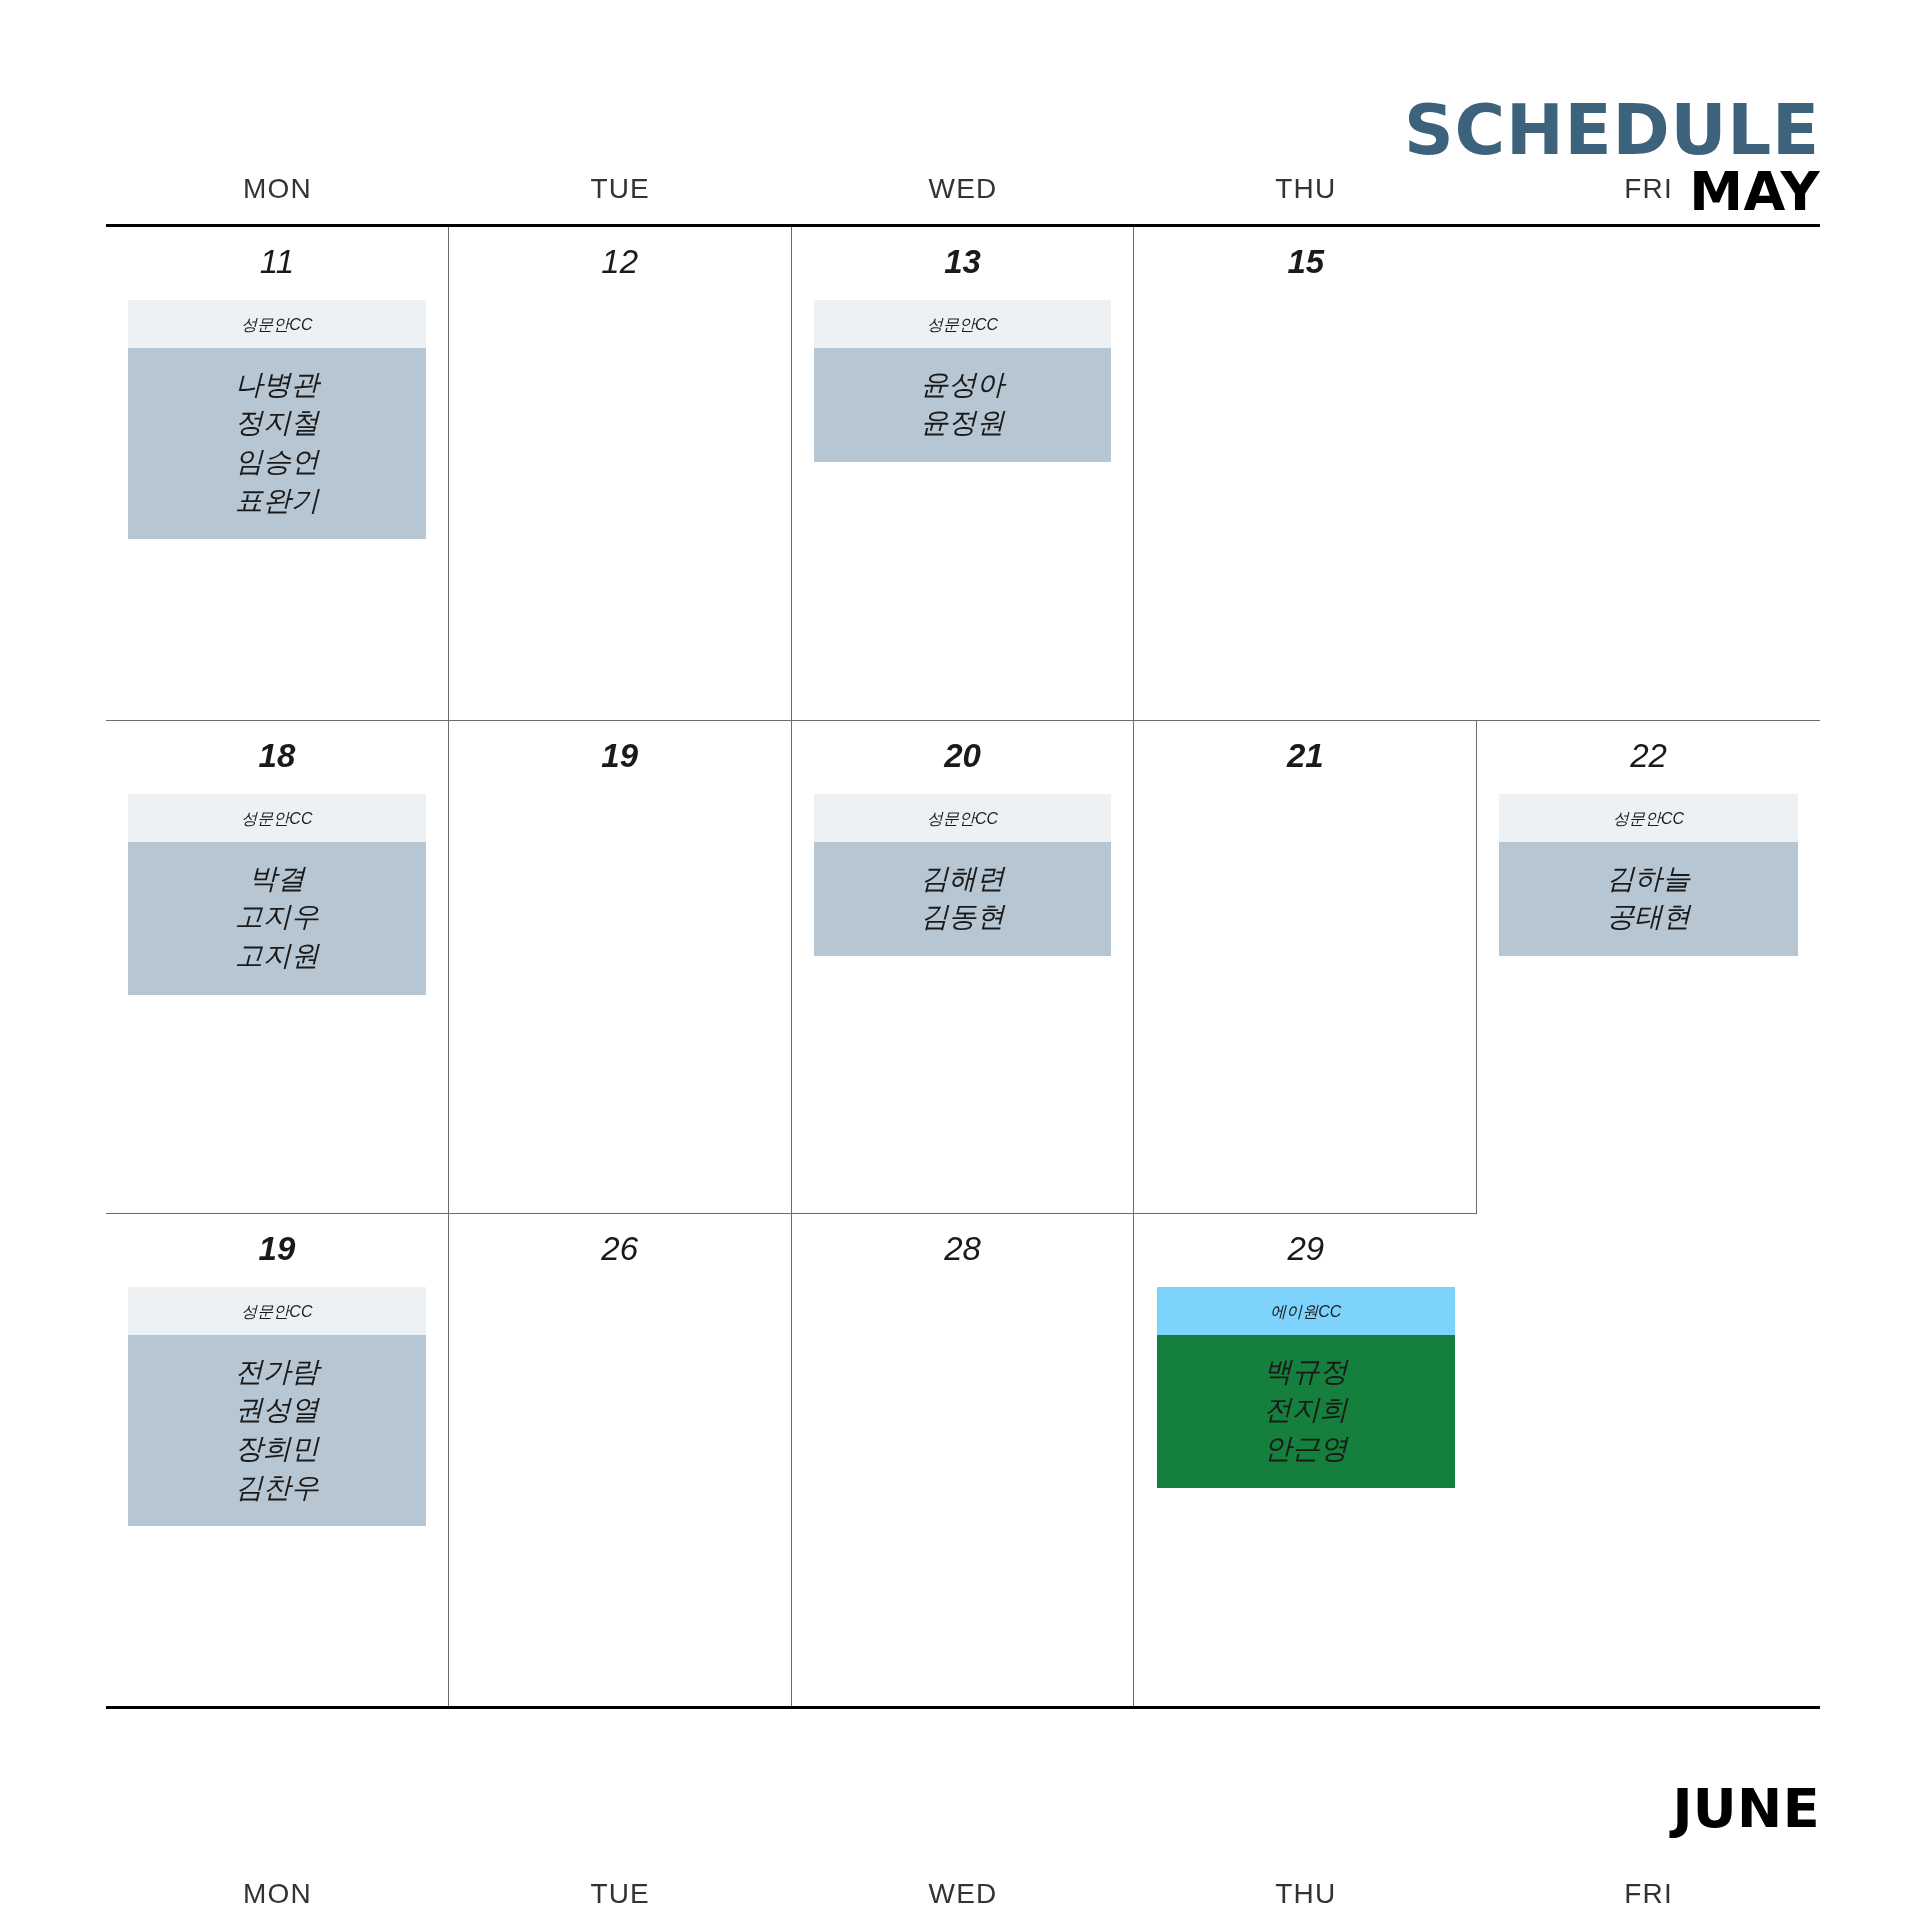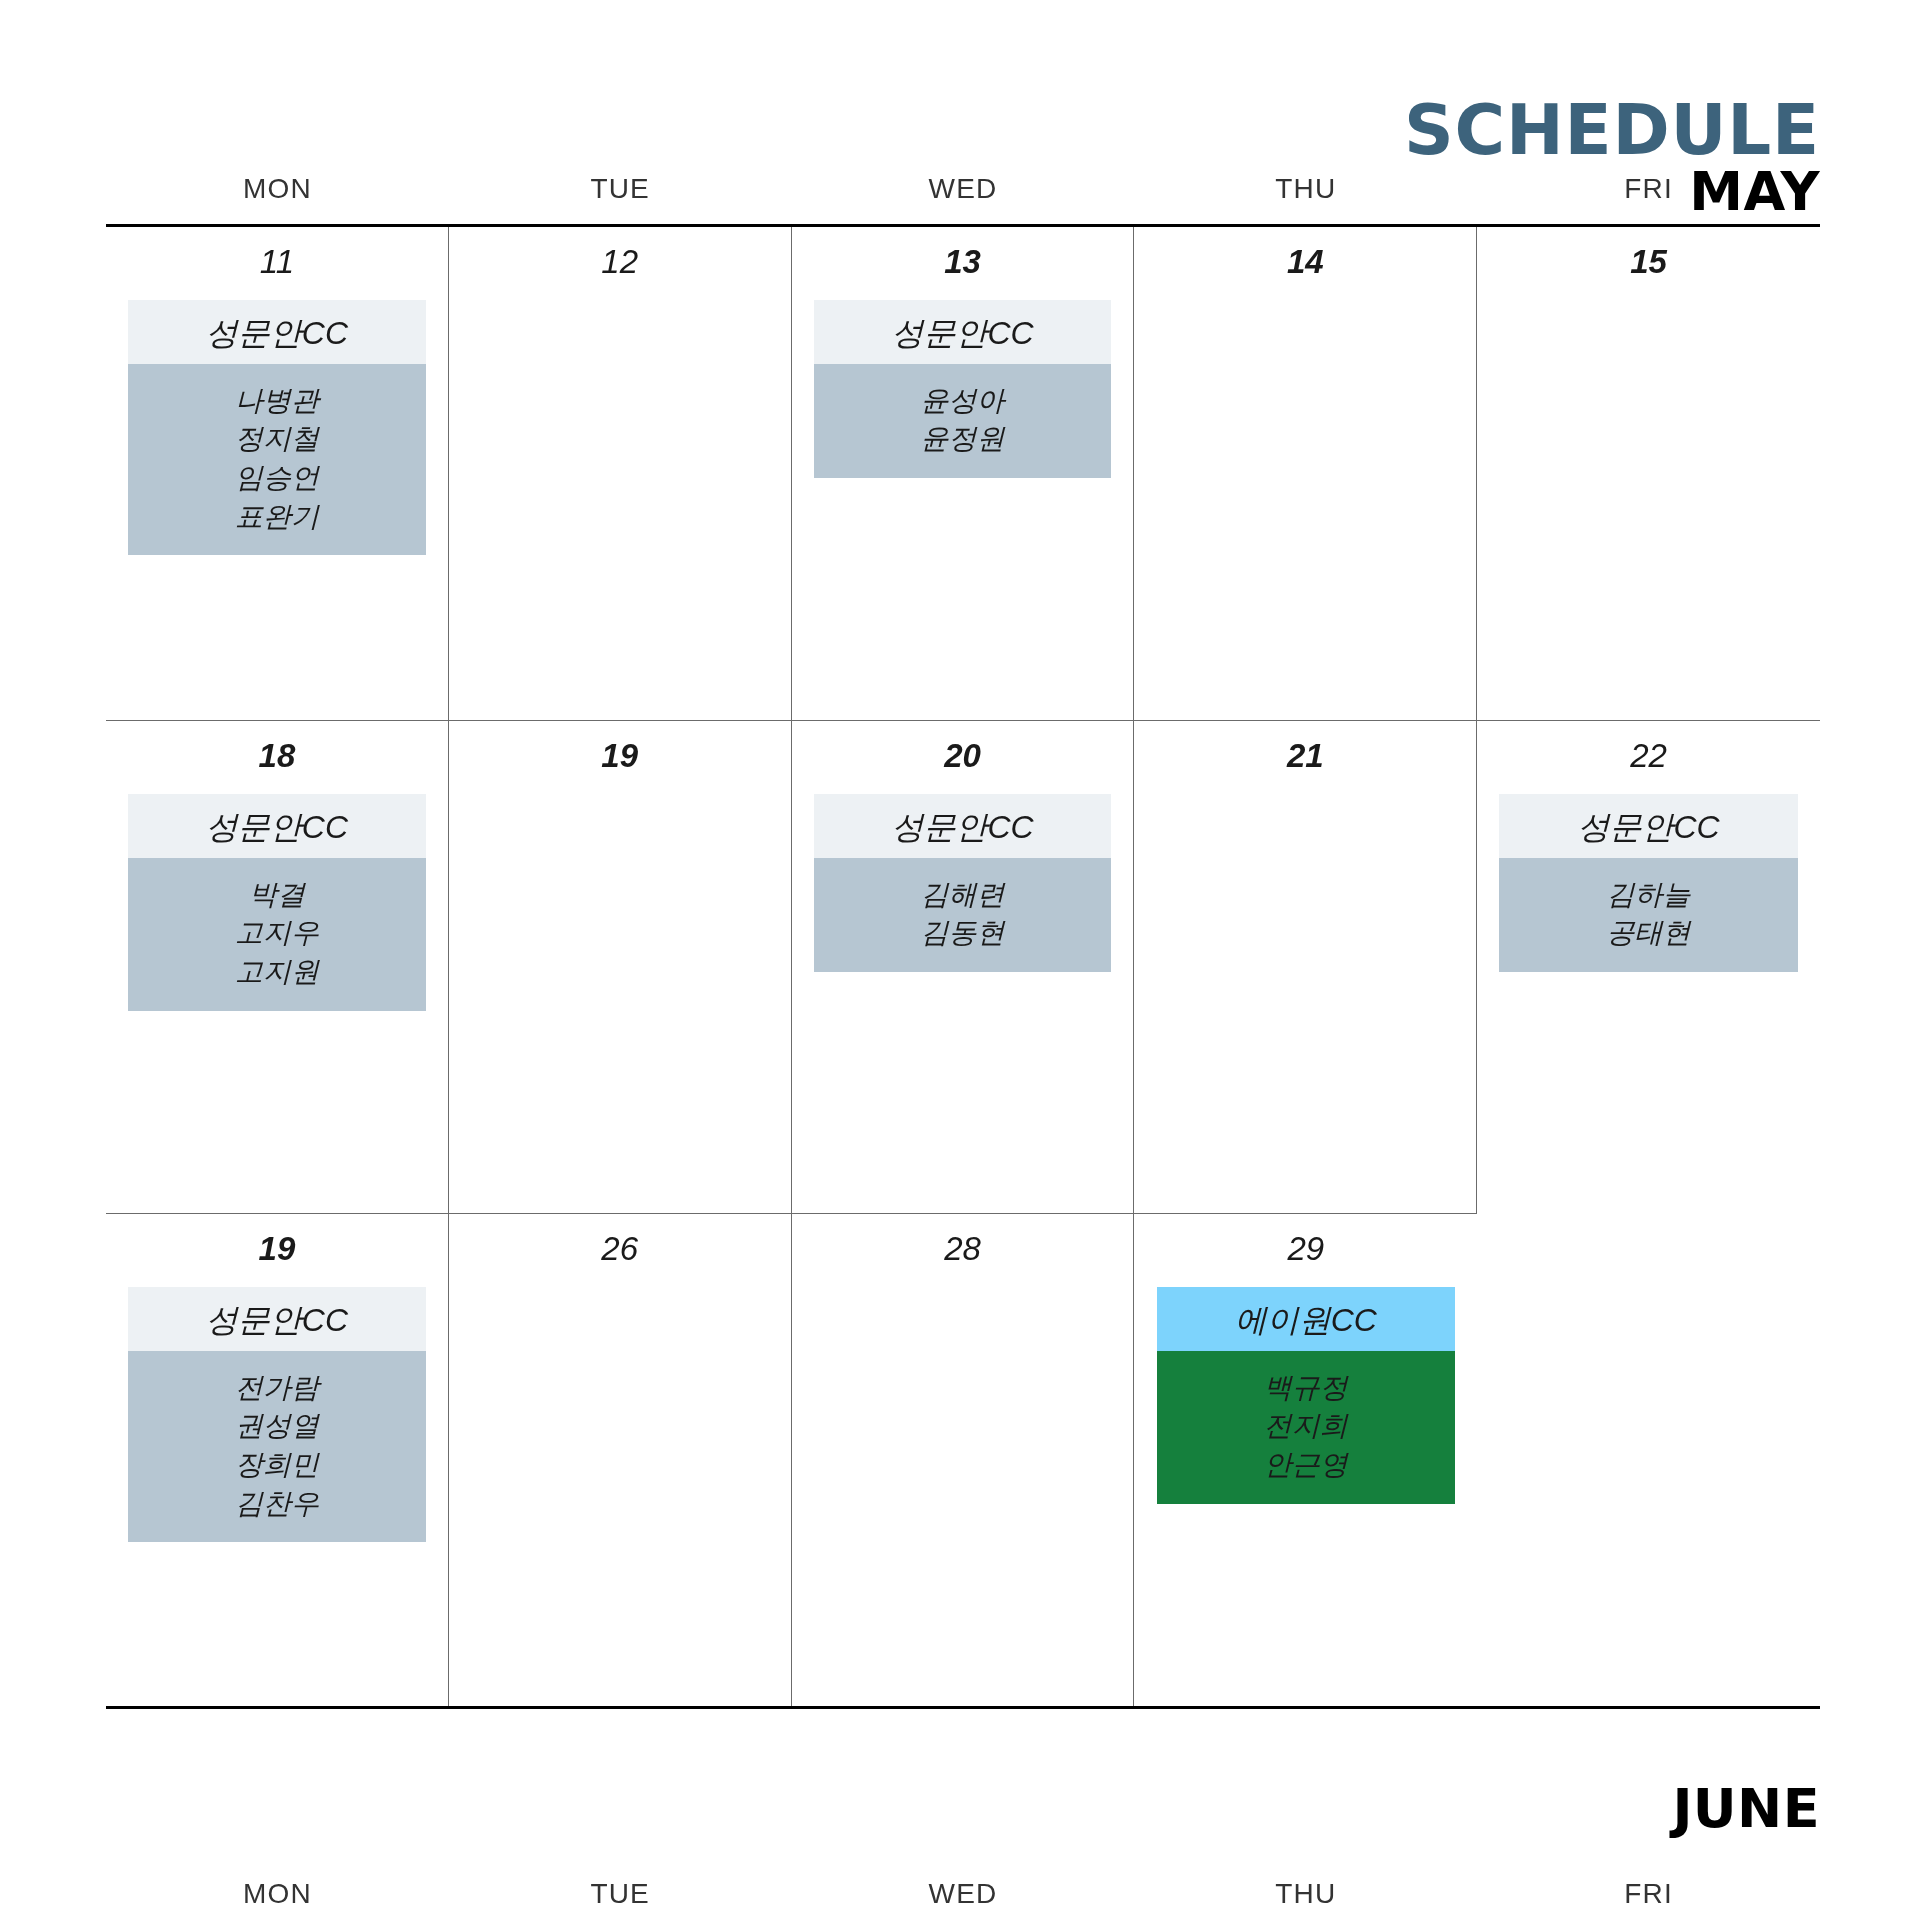--- a/index.html
+++ b/index.html
@@ -99,21 +99,21 @@
   }
   .day-num.bold {
     font-weight: bold;
   }
 
   .event-wrap {
     padding: 0 22.3px;
   }
   .event-course {
     text-align: center;
-    font-size: 32px;
+    font-size: 16px;
     line-height: 1;
     padding: 17px 3.9px 15.4px 3.9px;
     color: #1a1a1a;
   }
   .event-names {
     text-align: center;
     padding: 17.7px 3.9px 19px 3.9px;
   }
   .event-name {
     font-size: 28px;
@@ -174,23 +174,20 @@
         <div class="day-num bold">13</div>
         <div class="event-wrap">
           <div class="event-course">성문안CC</div>
           <div class="event-names">
             <div class="event-name">윤성아</div>
             <div class="event-name">윤정원</div>
           </div>
         </div>
       </div>
 
-      <div class="day-cell">
-        <div class="day-num bold">14</div>
-      </div>
 
       <div class="day-cell">
         <div class="day-num bold">15</div>
       </div>
     </div>
 
     <div class="week-row">
       <div class="day-cell theme-blue">
         <div class="day-num bold">18</div>
         <div class="event-wrap">

